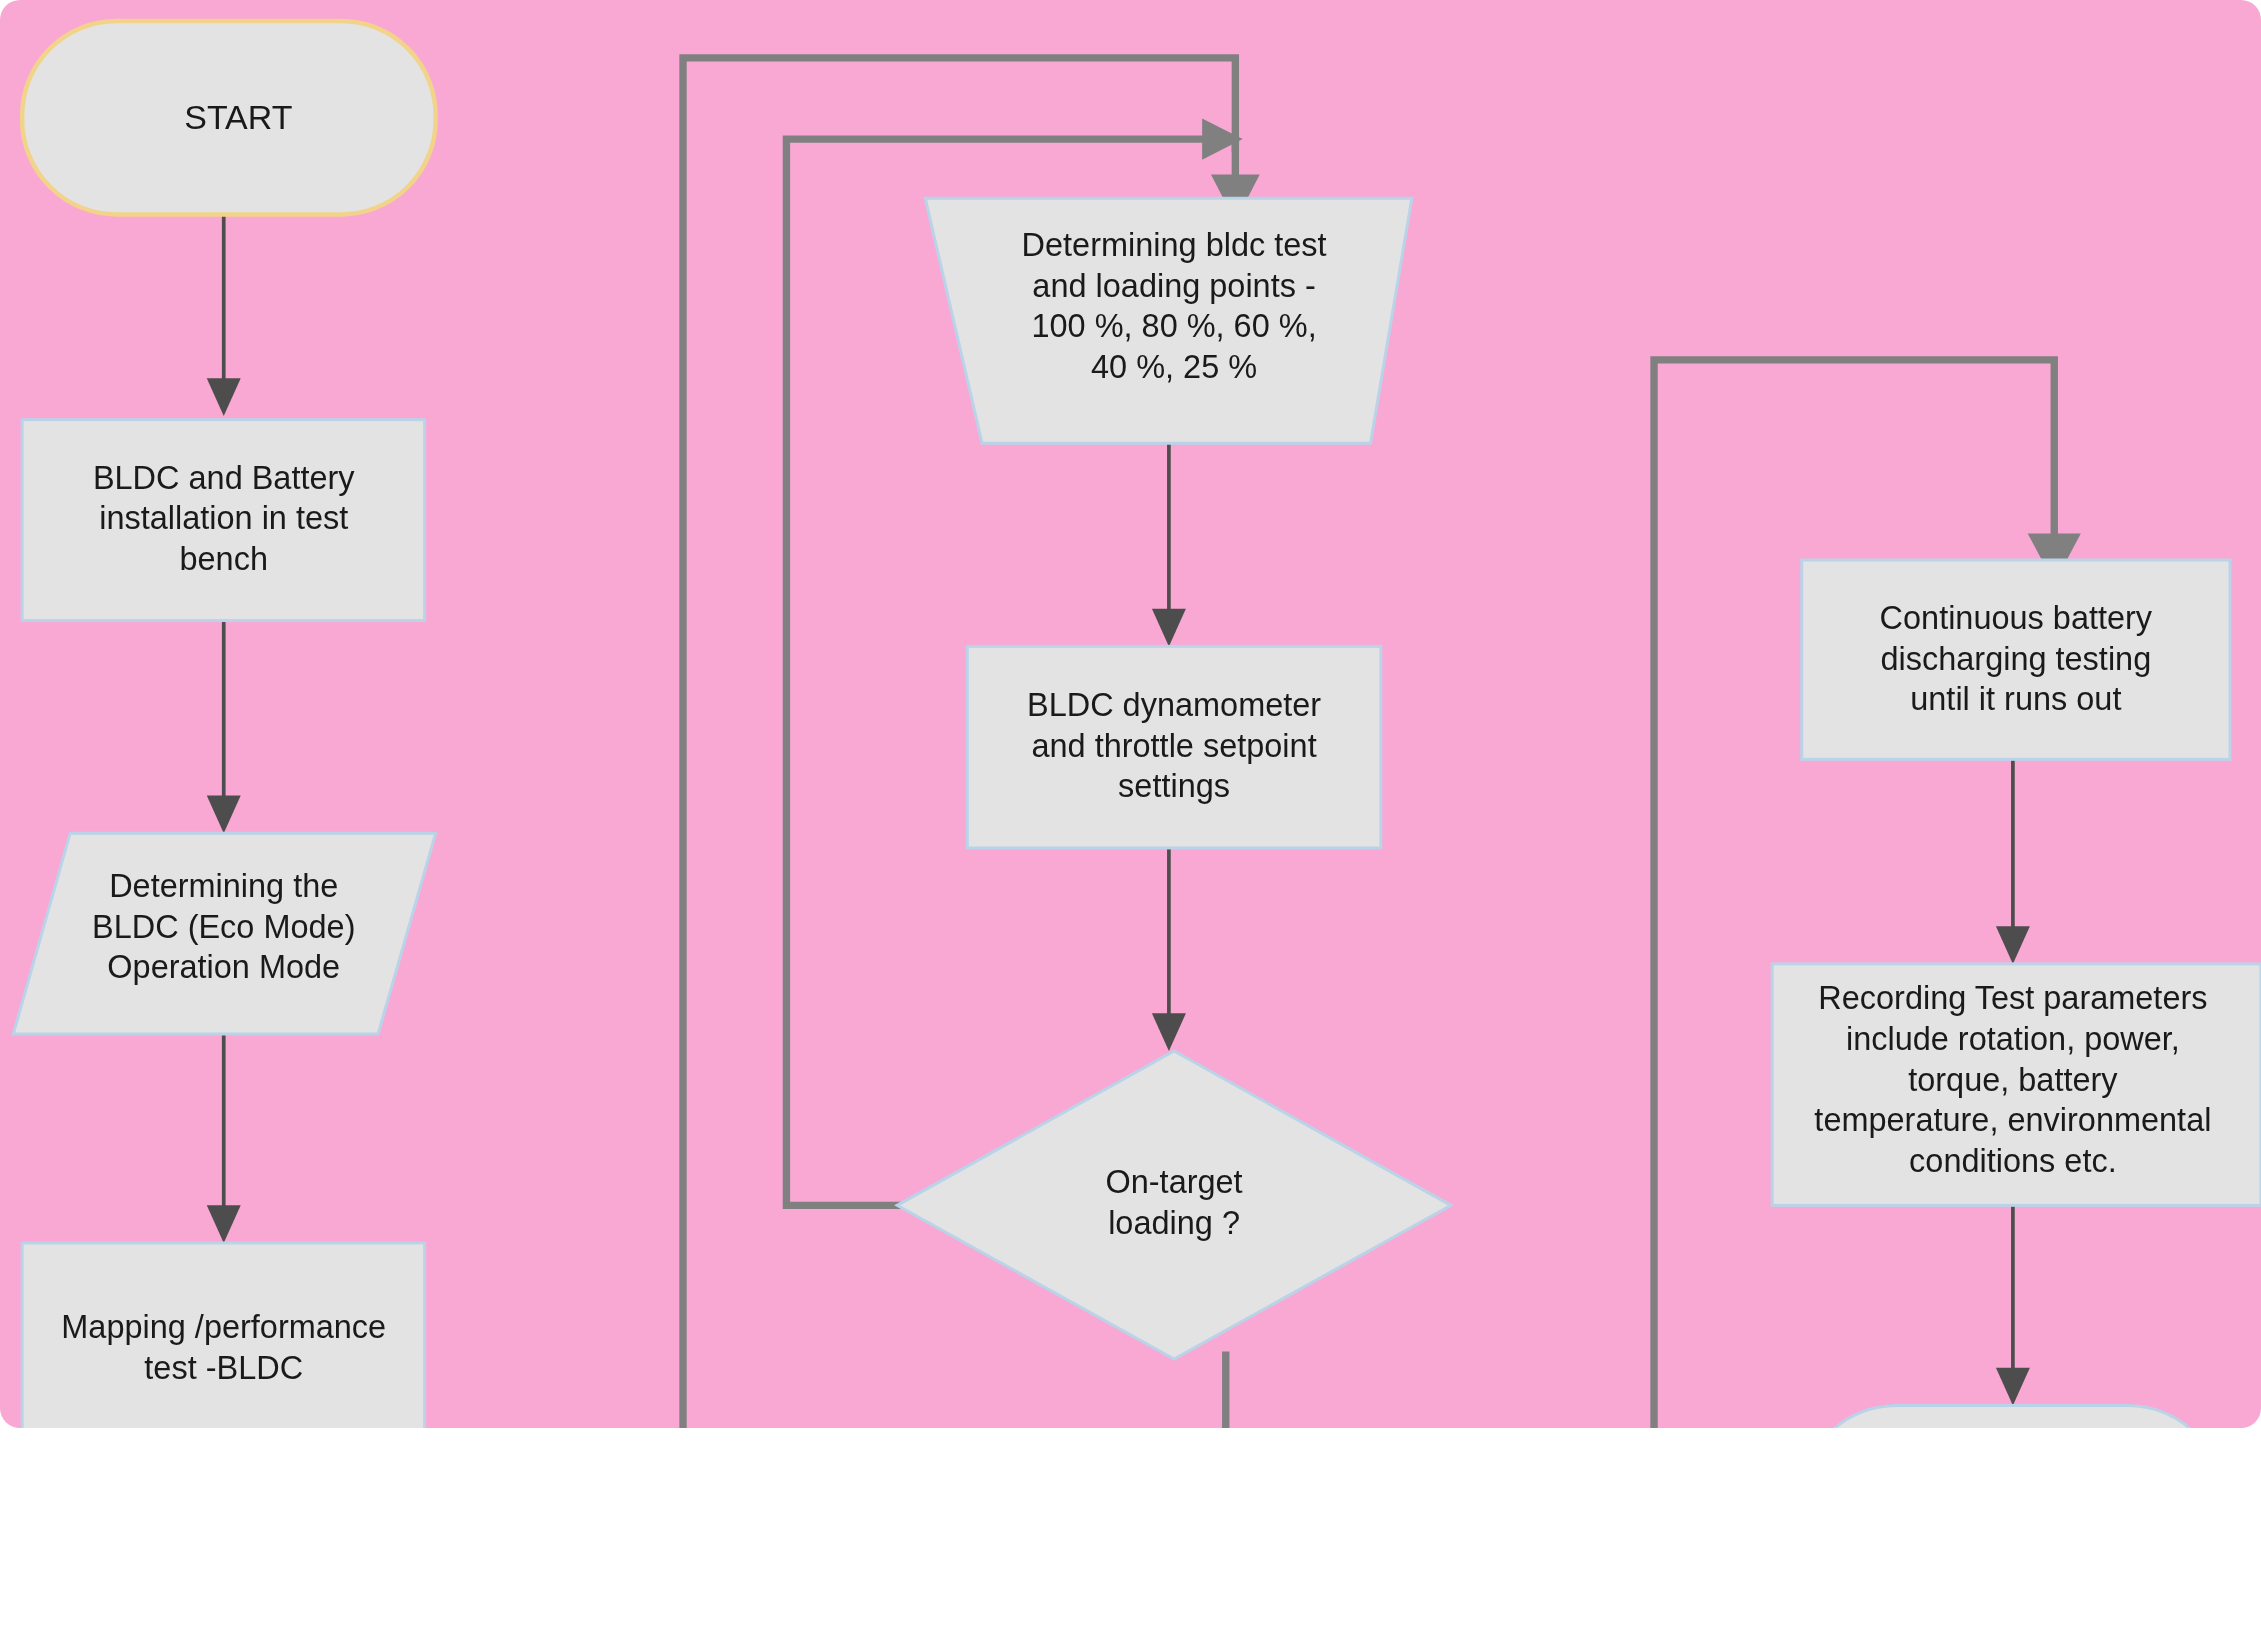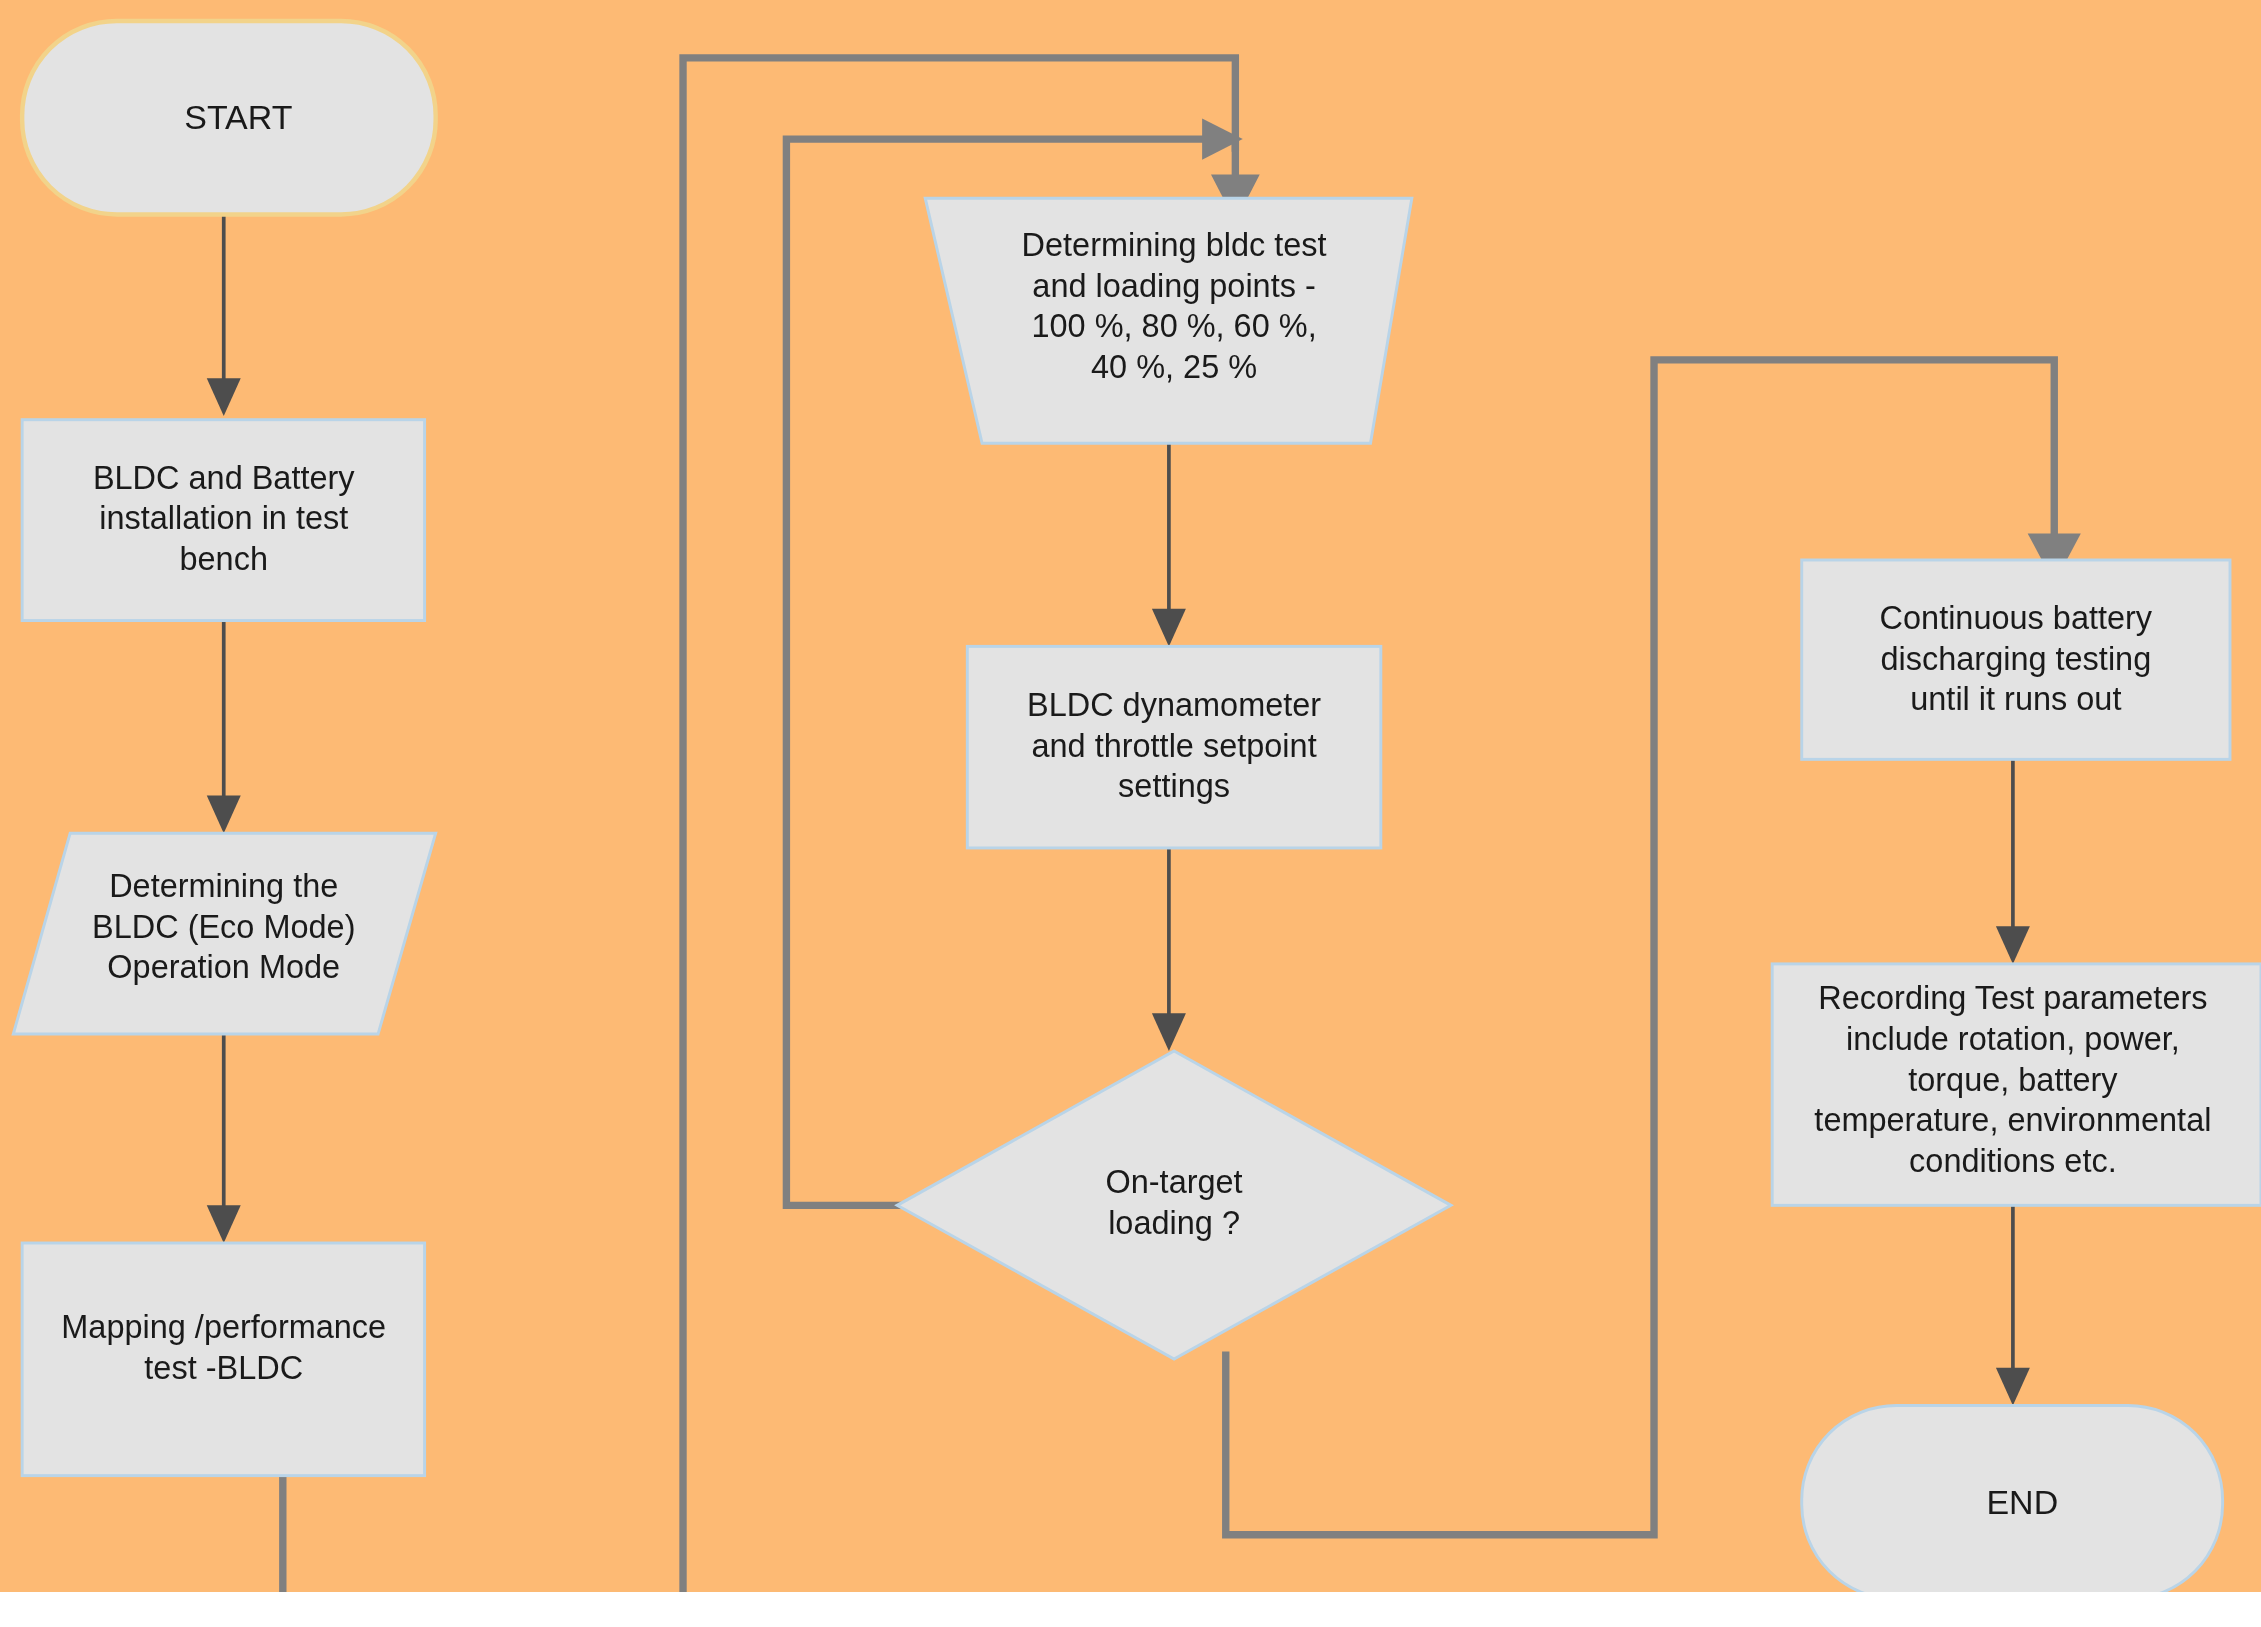--- a/index.html
+++ b/index.html
@@ -6,23 +6,24 @@
     margin: 0;
     padding: 0;
     background: #ffffff;
   }
   body {
     font-family: "Liberation Sans", sans-serif;
   }
   #flowchart-root {
     position: relative;
     width: 2261px;
-    height: 1592px;
-    background: #fdba74;
+    height: 1428px;
+    background: #f9a8d4;
     overflow: hidden;
+    border-radius: 20px;
   }
   svg.diagram {
     position: absolute;
     top: 0;
     left: 0;
     width: 2261px;
     height: 1628px;
     display: block;
   }
   .node-shape {

